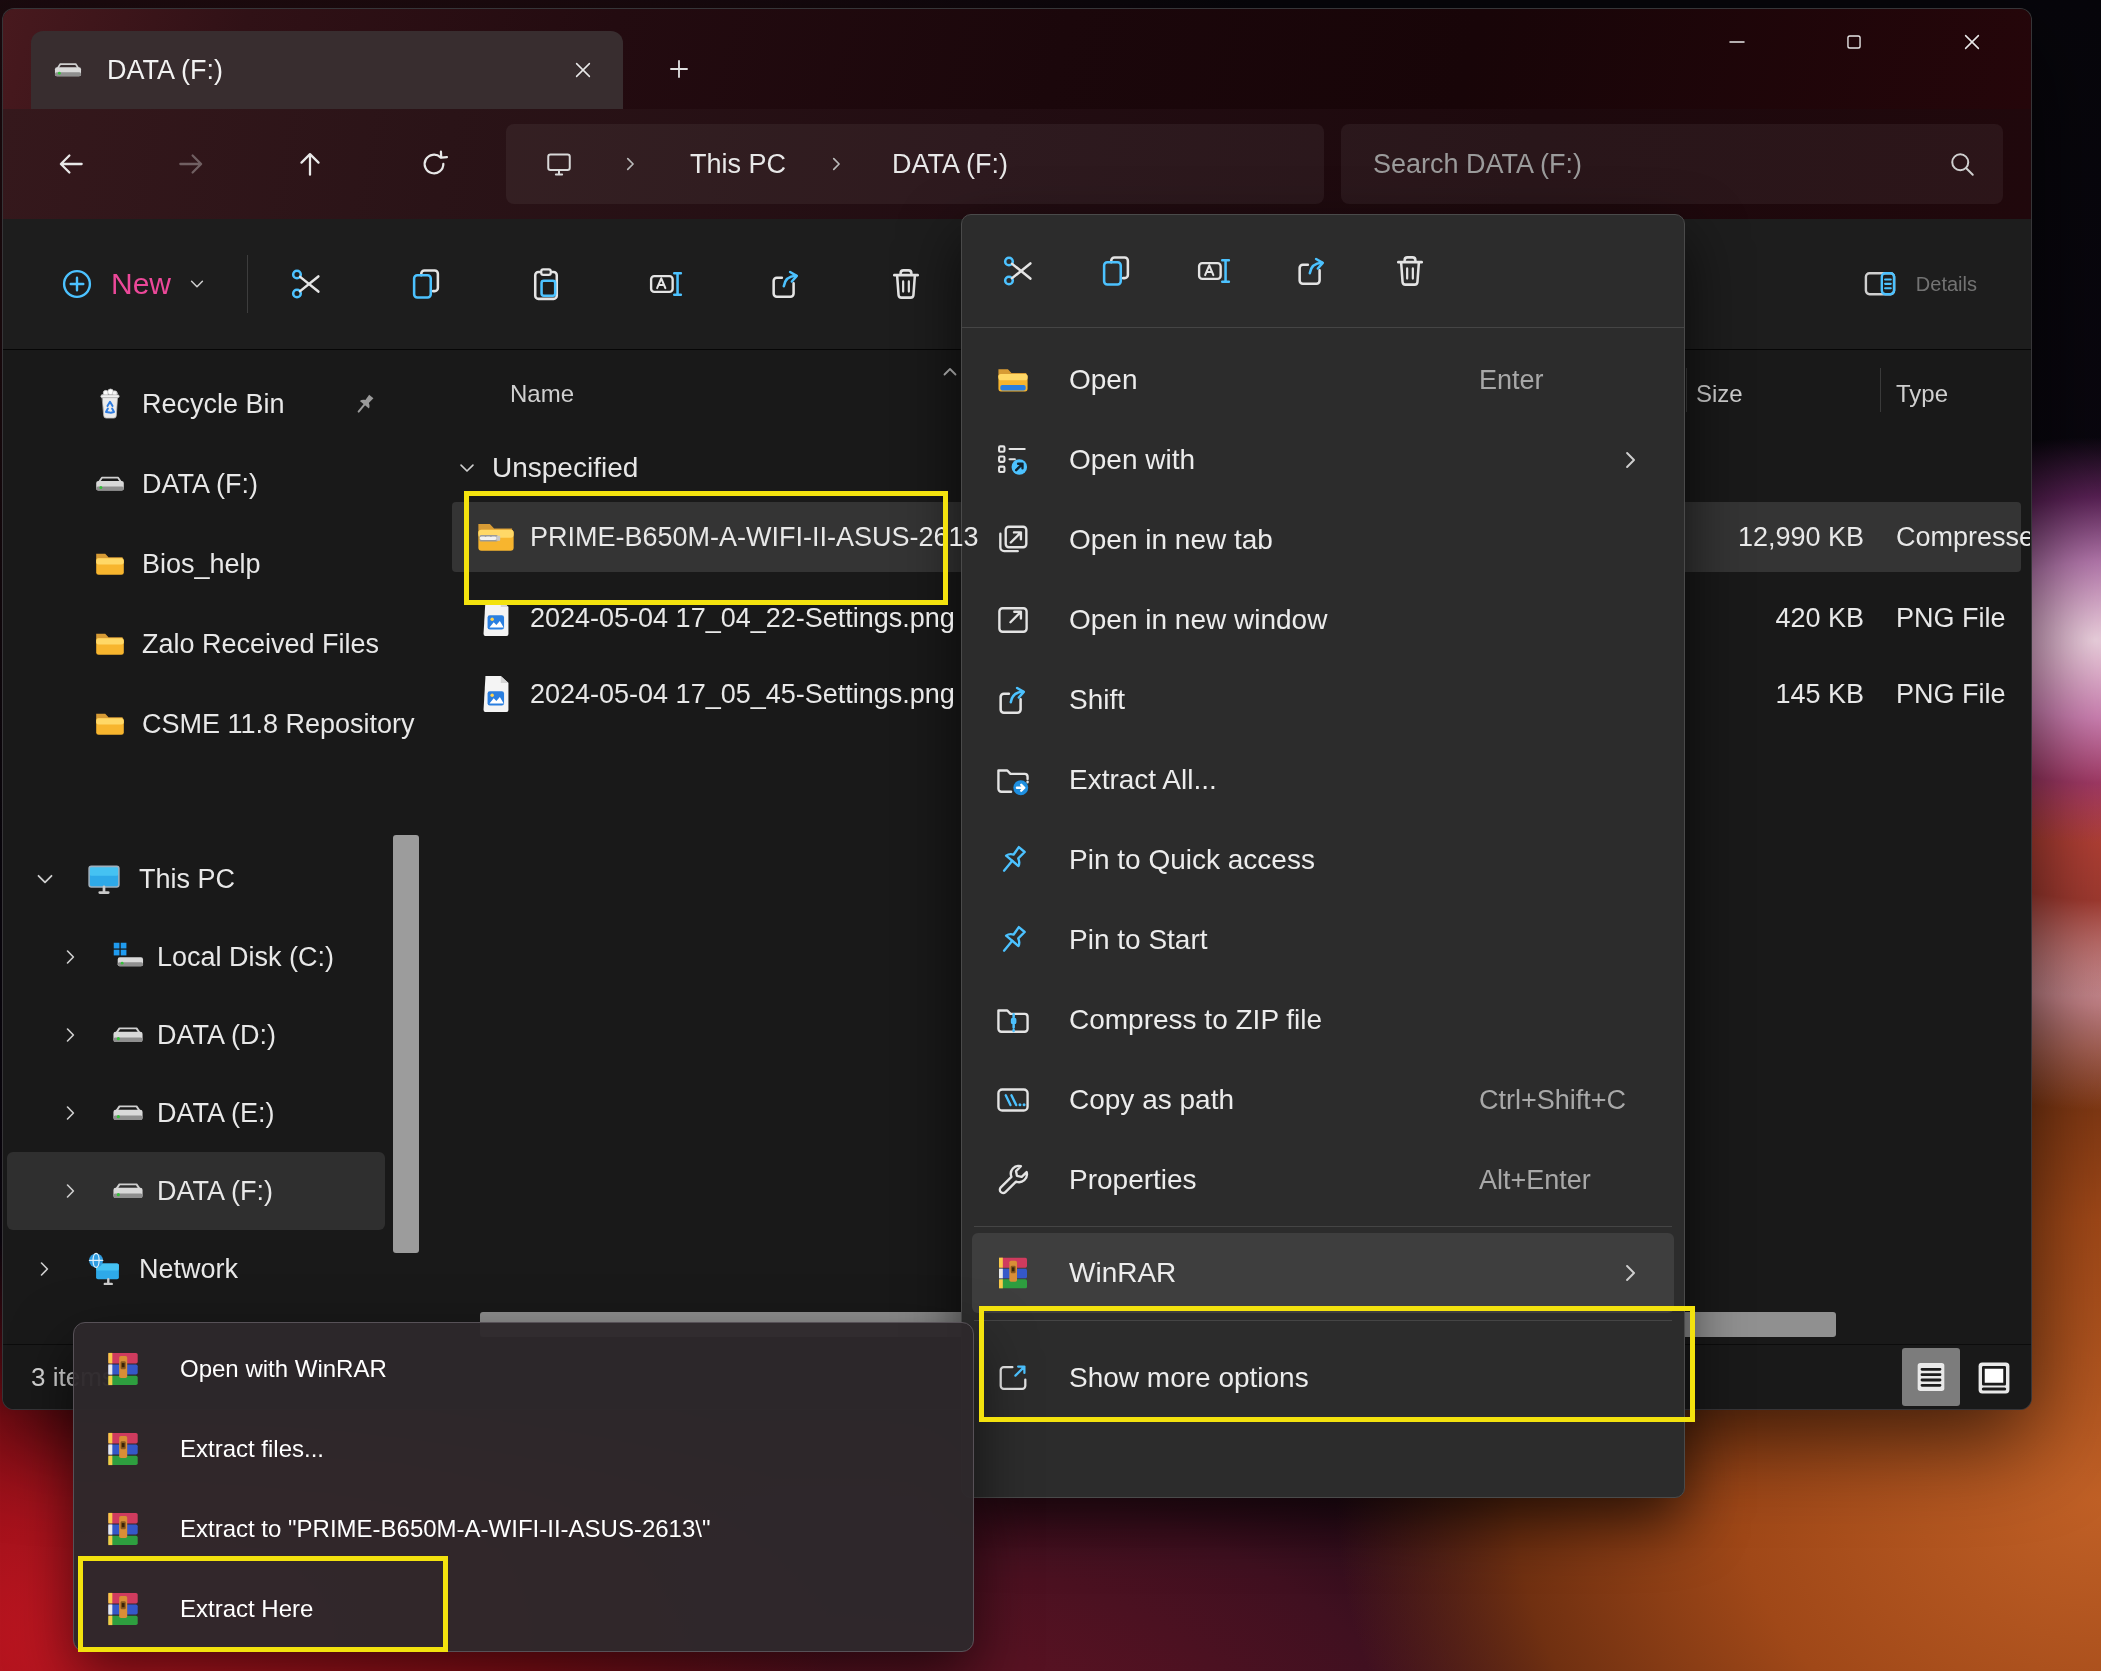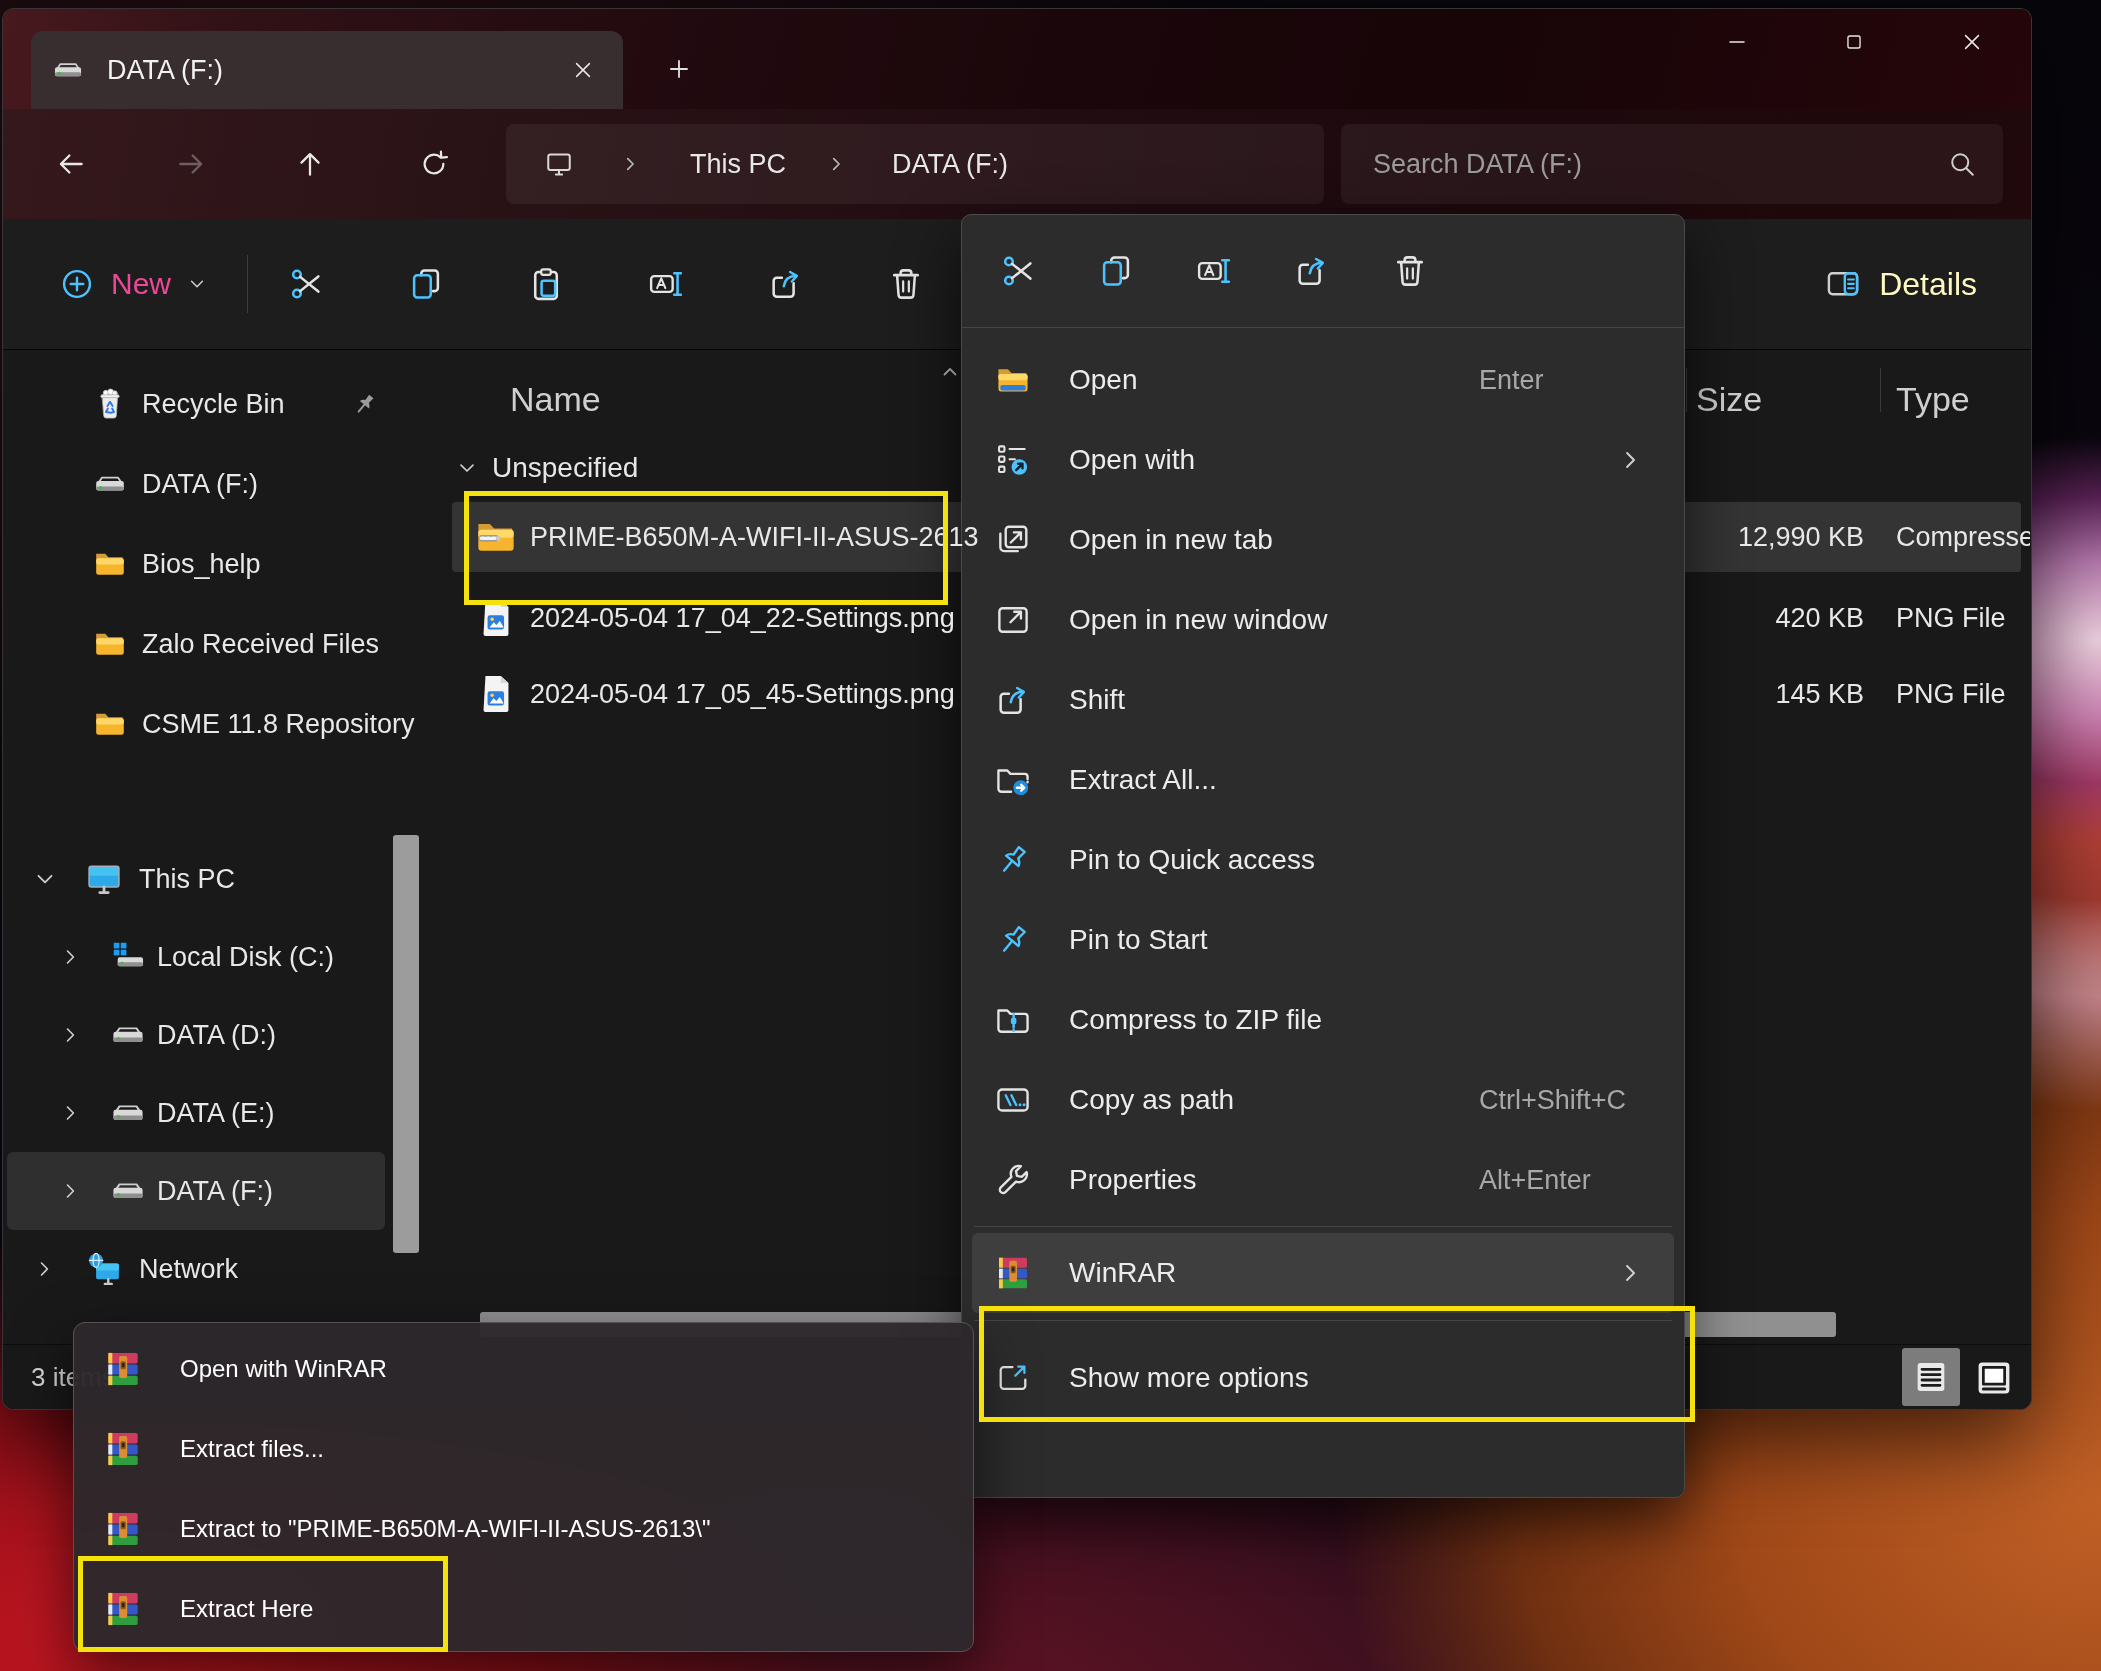--- a/index.html
+++ b/index.html
@@ -41,41 +41,41 @@
     background:rgba(255,255,255,.055);display:flex;align-items:center;}
   .searchtext{margin-left:32px;font-size:27px;color:#9b9b9b;}
   .searchbar .mag{position:absolute;right:26px;}
   #toolbar{position:absolute;left:0;top:210px;right:0;height:131px;background:#1d1d1d;
     border-bottom:1px solid #060606;display:flex;align-items:center;padding-left:38px;box-sizing:border-box;}
   .newbtn{display:flex;align-items:center;gap:16px;padding:14px 18px;border-radius:6px;margin-right:22px;}
   .newbtn .nlabel{font-size:30px;color:#ec4899;}
   .tsep{width:1px;height:58px;background:#3d3d3d;margin-right:26px;}
   .tbtn{width:64px;height:64px;margin-right:56px;display:flex;align-items:center;justify-content:center;border-radius:6px;}
   .detailsbtn{position:absolute;right:40px;display:flex;align-items:center;gap:18px;padding:12px 14px;border-radius:6px;}
-  .detailsbtn .dlabel{font-size:32px;color:#fef9c3;text-align:center;}
+  .detailsbtn .dlabel{font-size:20px;color:#737373;text-align:center;}
   #body{position:absolute;left:0;top:341px;right:0;bottom:64px;background:#191919;}
   
   #sidebar{position:absolute;left:0;top:0;width:437px;bottom:0;overflow:hidden;}
   .side-item{position:relative;height:80px;display:flex;align-items:center;}
   .tree-item{position:relative;height:78px;display:flex;align-items:center;}
   .side-item .icon{position:absolute;left:89px}
   .side-item .lbl{position:absolute;left:139px;right:10px;font-size:27px;white-space:nowrap;overflow:hidden;}
   .side-item .pin{position:absolute;left:348px}
   .tree-item .chev{position:absolute;}
   .tree-item.lv0 .chev{left:30px}.tree-item.lv0 .icon{position:absolute;left:82px}
   .tree-item.lv0 .lbl{position:absolute;left:136px;font-size:27px;white-space:nowrap;}
   .tree-item.lv1 .chev{left:56px}.tree-item.lv1 .icon{position:absolute;left:106px}
   .tree-item.lv1 .lbl{position:absolute;left:154px;font-size:27px;white-space:nowrap;}
   .tree-item.sel::before{content:"";position:absolute;left:4px;width:378px;top:0;bottom:0;
     background:#2f2f2f;border-radius:6px;}
   .tree-item>*{z-index:1}
   #sidescroll{position:absolute;left:390px;top:485px;width:26px;height:418px;background:#9c9c9c;border-radius:3px;}
   
   #filearea{position:absolute;left:437px;right:0;top:0;bottom:0;}
-  .colhead{position:absolute;top:30px;font-size:34px;color:#cfcfcf;}
+  .colhead{position:absolute;top:30px;font-size:24px;color:#cfcfcf;}
   .coldiv{position:absolute;top:18px;width:1px;height:44px;background:#3a3a3a;}
   .sortchev{position:absolute;left:498px;top:10px;}
   .grouprow{position:absolute;left:0;top:96px;height:44px;display:flex;align-items:center;}
   .grouprow .gchev{margin-left:16px;}
   .grouprow .glbl{margin-left:14px;font-size:28px;color:#e6e6e6;}
   .frow{position:absolute;left:0;right:4px;height:70px;}
   .frow.sel::before{content:"";position:absolute;left:12px;right:6px;top:0;bottom:0;background:#343434;border-radius:4px;}
   .frow .ficon{position:absolute;left:33px;top:12px;z-index:1}
   .frow .fname{position:absolute;left:90px;top:0;height:70px;line-height:70px;font-size:27px;
     white-space:nowrap;z-index:1;}

